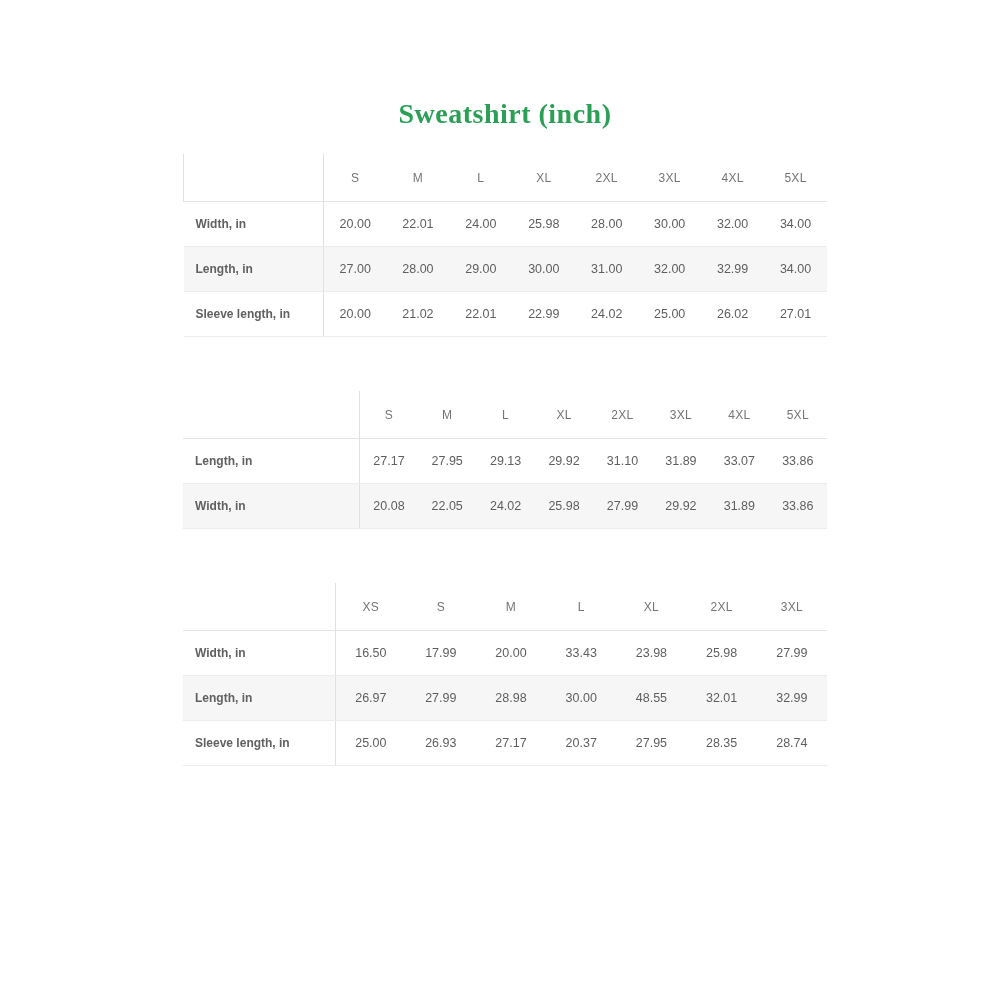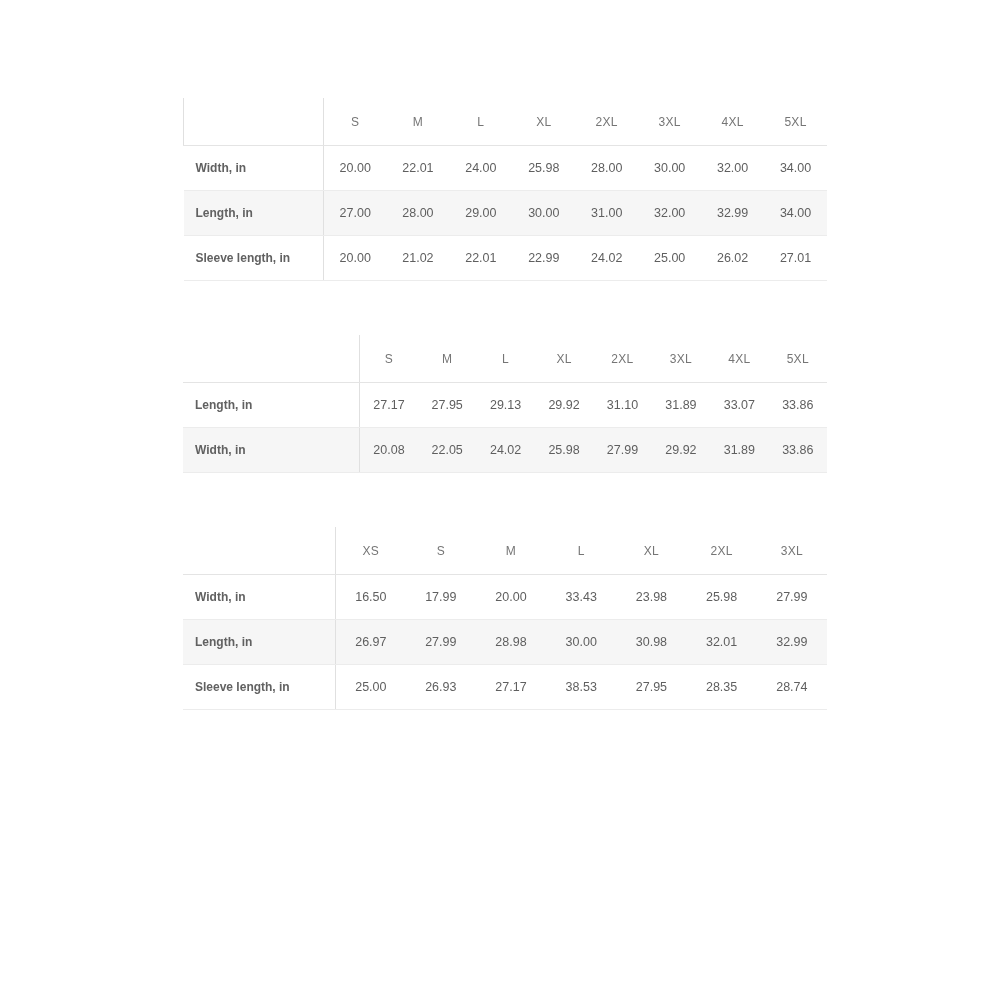--- a/index.html
+++ b/index.html
@@ -73,20 +73,21 @@
   .table-1 .label { width: 164px; }
   .table-2 .label { width: 140px; }
   
   .table-0 thead th.label { border-left: 1px solid #e0e0e0; }
 </style>
 </head>
 <body>
 
 <div class="content">
     <section class="chart-section section-0">
+      <h2 class="chart-title">Sweatshirt (inch)</h2>
       <table class="size-table table-0">
         <thead>
           <tr>
             <th class="label"></th>
             <th>S</th>
             <th>M</th>
             <th>L</th>
             <th>XL</th>
             <th>2XL</th>
             <th>3XL</th>
@@ -196,30 +197,30 @@
             <td>23.98</td>
             <td>25.98</td>
             <td>27.99</td>
           </tr>
           <tr>
             <td class="label">Length, in</td>
             <td>26.97</td>
             <td>27.99</td>
             <td>28.98</td>
             <td>30.00</td>
-            <td>30.98</td>
+            <td>48.55</td>
             <td>32.01</td>
             <td>32.99</td>
           </tr>
           <tr>
             <td class="label">Sleeve length, in</td>
             <td>25.00</td>
             <td>26.93</td>
             <td>27.17</td>
-            <td>38.53</td>
+            <td>20.37</td>
             <td>27.95</td>
             <td>28.35</td>
             <td>28.74</td>
           </tr>
         </tbody>
       </table>
     </section>
   </div>
 
 </body></html>

